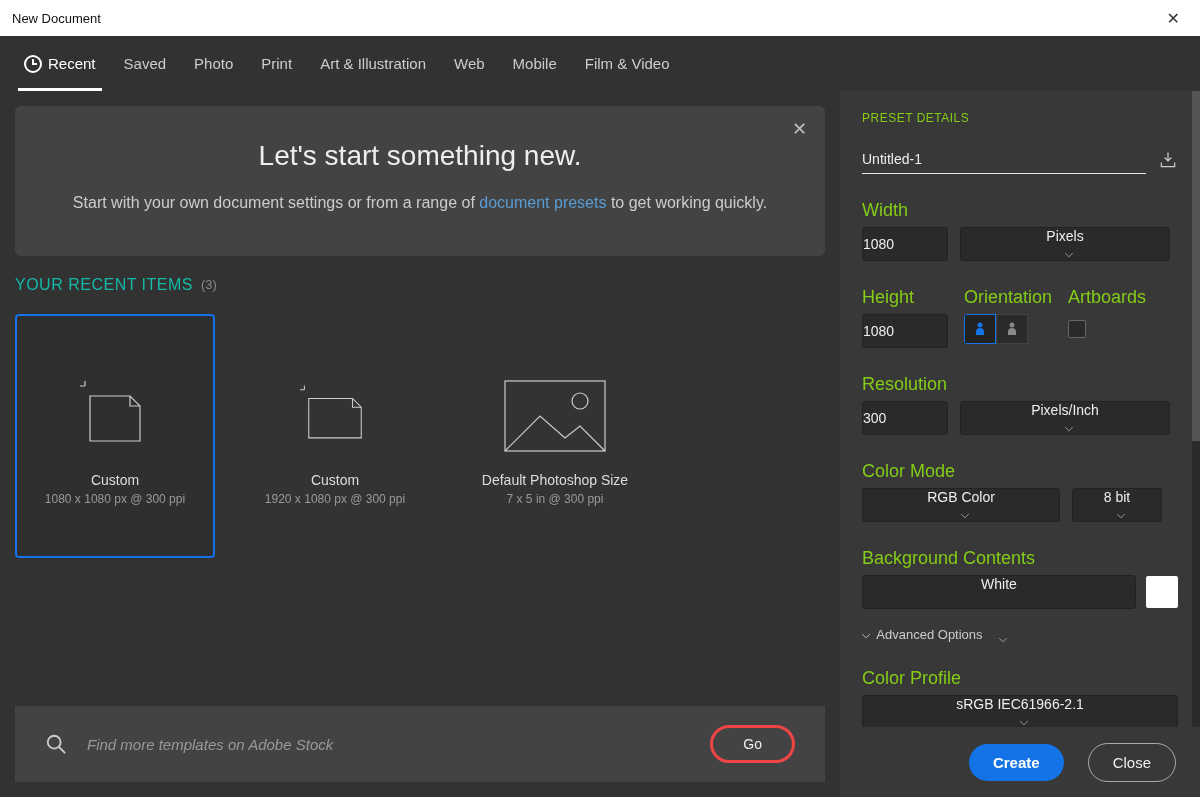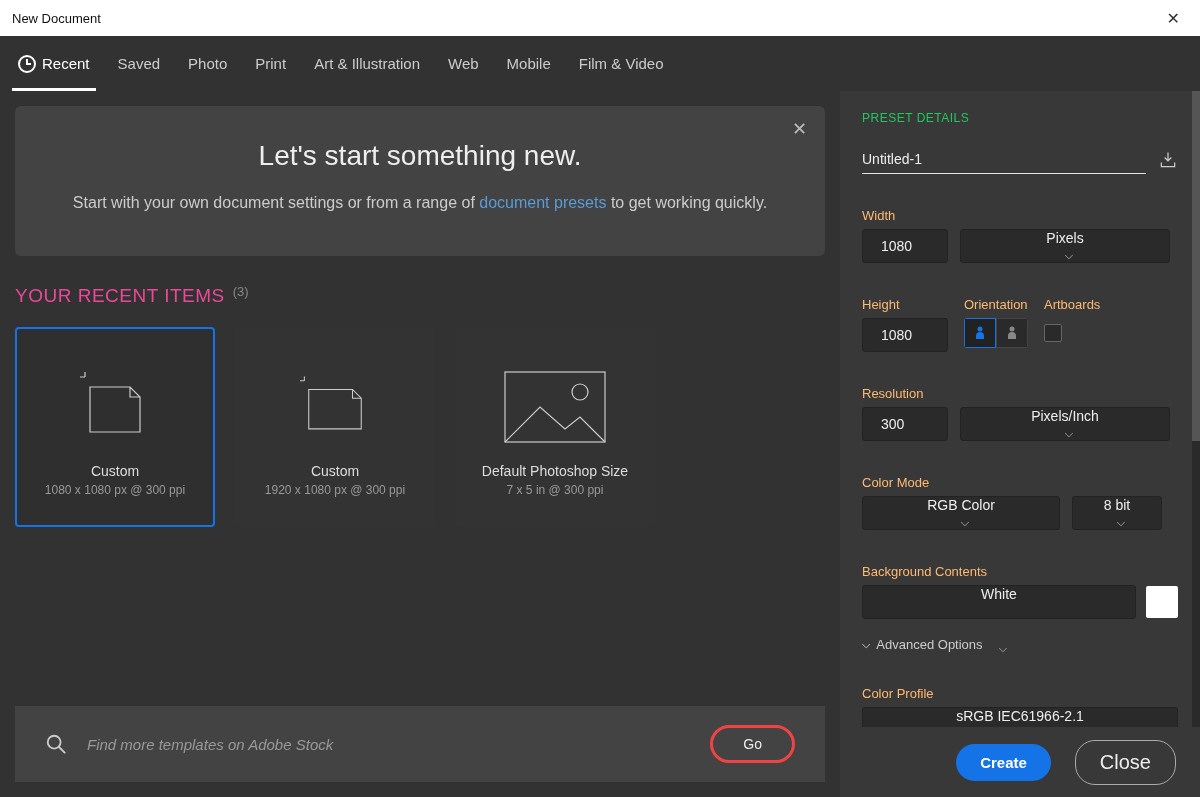--- a/index.html
+++ b/index.html
@@ -4,21 +4,21 @@
 <style>
   * { box-sizing: border-box; margin: 0; padding: 0; font-family: -apple-system, "Segoe UI", Arial, sans-serif; }
   body { width: 1200px; height: 797px; overflow: hidden; background: #fff; }
 
   
   .titlebar { height: 36px; display: flex; align-items: center; justify-content: space-between; padding: 0 12px; background: #fff; }
   .titlebar .title { font-size: 13px; color: #111; }
   .titlebar .close-x { font-size: 16px; color: #333; cursor: pointer; padding: 4px 8px; }
 
   
-  .tabs { height: 55px; background: #323232; display: flex; align-items: center; padding: 0 18px; gap: 28px; }
+  .tabs { height: 55px; background: #323232; display: flex; align-items: center; padding: 0 24px; gap: 28px; }
   .tab { font-size: 15px; color: #ccc; cursor: pointer; display: flex; align-items: center; gap: 6px; height: 100%; position: relative; }
   .tab.active { color: #fff; font-weight: 500; }
   .tab.active::after { content: ""; position: absolute; bottom: 0; left: -6px; right: -6px; height: 3px; background: #fff; }
   .tab .clock { width: 18px; height: 18px; border: 2px solid #fff; border-radius: 50%; position: relative; }
   .tab .clock::before { content: ""; position: absolute; top: 2px; left: 6px; width: 2px; height: 6px; background: #fff; }
   .tab .clock::after { content: ""; position: absolute; top: 6px; left: 6px; width: 5px; height: 2px; background: #fff; }
 
   
   .main { display: flex; height: calc(797px - 36px - 55px); }
   .left { flex: 1; background: #323232; display: flex; flex-direction: column; padding: 15px; gap: 20px; position: relative; }
@@ -26,49 +26,49 @@
 
   
   .hero { background: #434343; border-radius: 6px; padding: 34px 50px 40px 50px; position: relative; text-align: center; }
   .hero-close { position: absolute; top: 8px; right: 10px; font-size: 18px; color: #bbb; cursor: pointer; padding: 4px 8px; }
   .hero-title { font-size: 28px; color: #eee; margin-bottom: 18px; }
   .hero-sub { font-size: 16px; color: #ccc; line-height: 1.6; }
   .hero-sub .link { color: #5a9bd4; cursor: pointer; }
 
   
   .section-head { display: flex; align-items: center; gap: 8px; }
-  .section-head .label { font-size: 19px; color: #ec4899; letter-spacing: 0.5px; margin-top: 9px; }
+  .section-head .label { font-size: 16px; color: #14b8a6; letter-spacing: 0.5px; }
   .section-head .count { font-size: 13px; color: #888; }
   .items { display: flex; gap: 20px; flex-wrap: wrap;}
-  .card { width: 200px; height: 200px; background: #333; border-radius: 4px; display: flex; flex-direction: column; align-items: center; justify-content: center; cursor: pointer; }
+  .card { width: 200px; height: 244px; background: #333; border-radius: 4px; display: flex; flex-direction: column; align-items: center; justify-content: center; cursor: pointer; }
   .card.selected { border: 2px solid #1473E6; background:#2f2f2f;}
   .card .preview { height: 100px; display: flex; align-items: center; justify-content: center; }
   .card .name { font-size: 14px; color: #ddd; margin-top: 6px; }
   .card .spec { font-size: 12px; color: #999; margin-top: 4px; }
 
   
   .doc-icon { width: 70px; height: 70px; stroke: #ccc; fill: none; stroke-width: 1.2; }
   .img-icon { width: 110px; height: 80px; stroke: #ccc; fill: none; stroke-width: 1.2; }
 
   
   .search { margin-top: auto; background: #434343; border-radius: 0; height: 76px; display: flex; align-items: center; padding: 0 30px; gap: 20px; }
   .search .icon { width: 22px; height: 22px; stroke: #ccc; fill: none; stroke-width: 2; }
   .search input { flex: 1; background: transparent; border: none; outline: none; font-size: 15px; color: #ccc; font-style: italic; }
   .search input::placeholder { color: #999; font-style: italic; }
   .go-btn { border: 3px solid #ef4444; background: transparent; color: #eee; padding: 8px 30px; border-radius: 20px; font-size: 14px; cursor: pointer; }
 
   
   .panel-body { flex: 1; overflow: hidden; padding: 20px 22px 0 22px; color: #ccc; }
-  .panel-title { font-size: 12px; color: #22c55e; letter-spacing: 0.5px; margin-bottom: 20px; }
+  .panel-title { font-size: 12px; color: #84cc16; letter-spacing: 0.5px; margin-bottom: 20px; }
   .name-row { display: flex; align-items: center; gap: 12px; margin-bottom: 4px; }
   .name-input { flex: 1; background: transparent; border: none; border-bottom: 1px solid #e5e5e5; color: #eee; font-size: 14px; padding: 6px 0; outline: none; }
   .dl-icon { width: 20px; height: 20px; stroke: #ccc; fill: none; stroke-width: 1.5; cursor:pointer;}
-  .field-label { font-size: 13px; color: #fdba74; margin-top: 34px; margin-bottom: 6px; display:block;}
+  .field-label { font-size: 18px; color: #84cc16; margin-top: 26px; margin-bottom: 6px; display:block;}
   .row { display: flex; gap: 12px; align-items: flex-start; }
-  .num-input, .select { background: #2a2a2a; border: 1px solid #222; color: #eee; font-size: 14px; height: 34px; padding: 0 18px; border-radius: 3px; }
+  .num-input, .select { background: #2a2a2a; border: 1px solid #222; color: #eee; font-size: 14px; height: 34px; padding: 0 0; border-radius: 3px; }
   .num-input { width: 86px; }
   .select { display: flex; align-items: center; justify-content: space-between; cursor: pointer; flex-direction: column; }
   .select .chev { font-size: 11px; color: #aaa; margin-left:8px;}
   .sel-units { width: 210px; }
   .col { display: flex; flex-direction: column; }
   .orient { display: flex; gap: 0; border-radius:3px; overflow:hidden;}
   .orient-btn { width: 32px; height: 30px; background: #2a2a2a; border: 1px solid #444; display: flex; align-items: center; justify-content: center; cursor: pointer; }
   .orient-btn.active { border: 1px solid #1473E6; background:#222;}
   .orient-btn svg { width: 16px; height: 16px; fill: #888; }
   .orient-btn.active svg { fill: #1473E6; }
@@ -78,21 +78,21 @@
   .bg-row { display: flex; gap: 10px; align-items:center;}
   .bg-select { flex: 1; min-width:0;gap:40px;}
   .swatch { width: 32px; height: 32px; background: #fff; border-radius: 2px; cursor:pointer; }
   .adv { display: flex; align-items: center; gap: 6px; font-size: 13px; color: #ccc; margin-top: 18px; cursor:pointer;}
   .adv .chev { font-size: 11px; }
   .sel-full { width: 100%; }
 
   
   .panel-foot { height: 70px; display: flex; align-items: center; justify-content: flex-end; gap: 24px; padding: 0 24px; }
   .btn-primary { background: #1473E6; color: #fff; border: none; padding: 10px 24px; border-radius: 20px; font-size: 15px; font-weight: 600; cursor: pointer; }
-  .btn-secondary { background: transparent; color: #eee; border: 1px solid #aaa; padding: 10px 24px; border-radius: 20px; font-size: 20px; cursor: pointer; }
+  .btn-secondary { background: transparent; color: #eee; border: 1px solid #aaa; padding: 10px 24px; border-radius: 20px; font-size: 15px; cursor: pointer; }
   .scrollbar{width:8px; position:absolute; top:0; right:0; bottom:70px; background:#2a2a2a;}
   .scroll-thumb{position:absolute; top:0; width:8px; height:55%; background:#555;}
 </style>
 </head>
 <body>
 
 <div class="titlebar">
   <span class="title">New Document</span>
   <span class="close-x">✕</span>
 </div>

